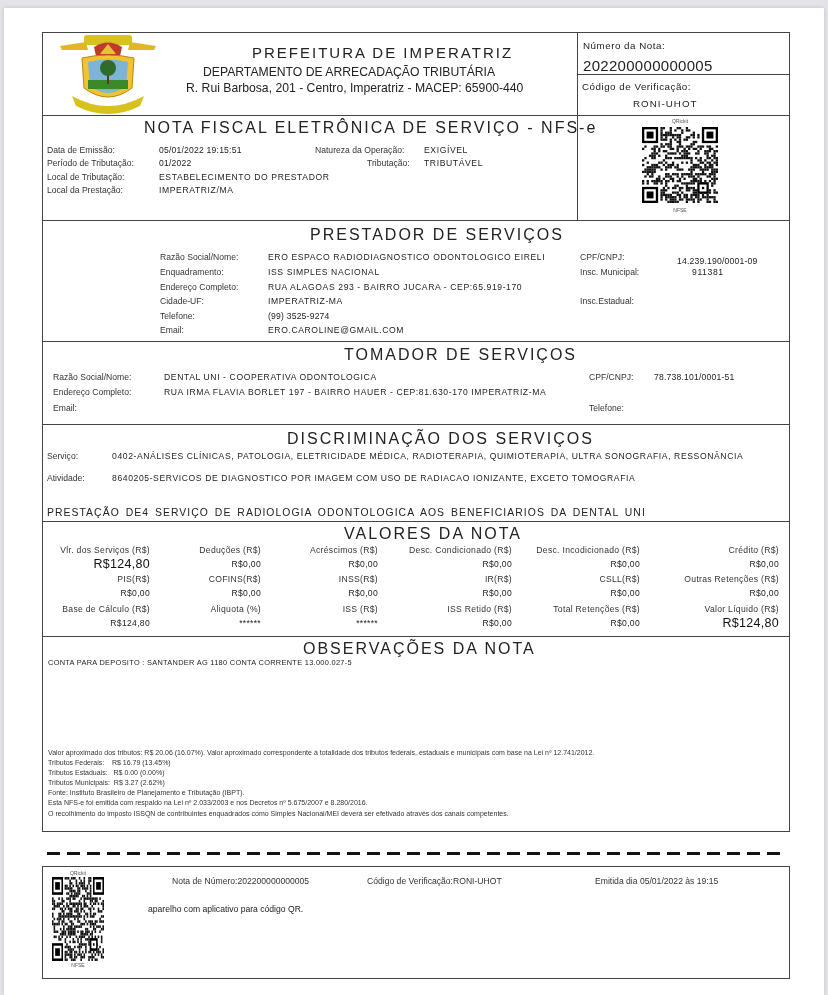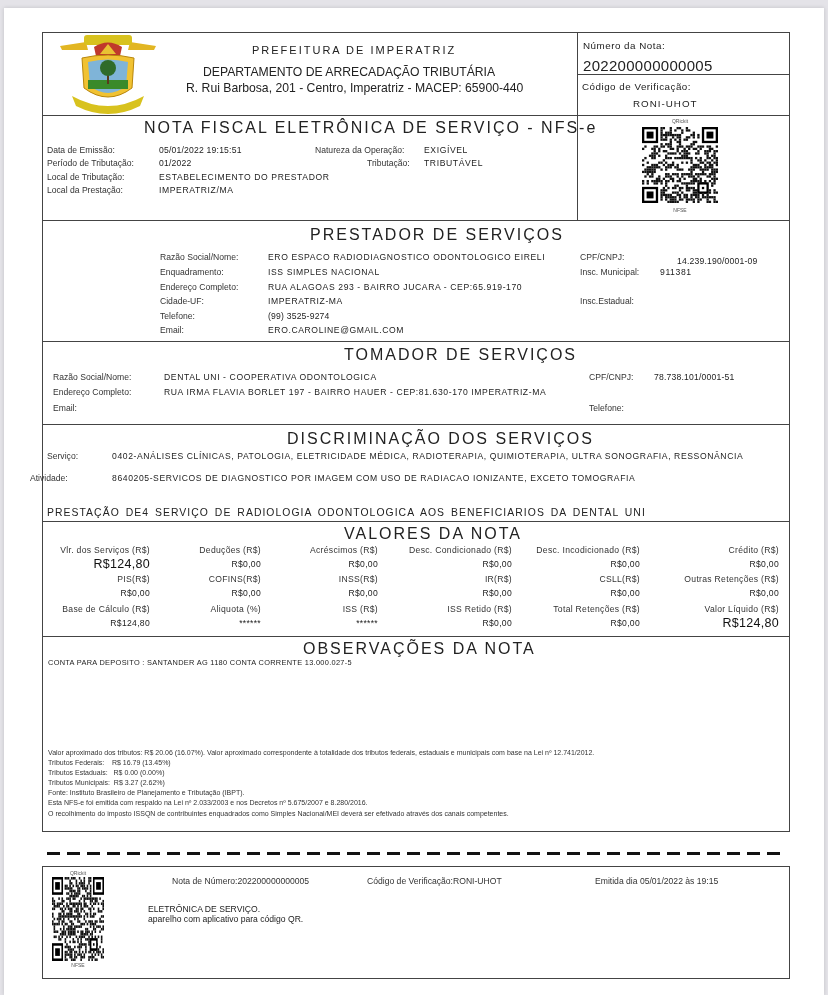--- a/index.html
+++ b/index.html
@@ -52,21 +52,21 @@
   <path d="M36 15 Q50 6 64 15 L62 24 L38 24 Z" fill="#c0392b"></path>
   <path d="M42 22 L50 12 L58 22 Z" fill="#e9c233"></path>
   <path d="M24 26 Q50 20 76 26 L74 56 Q50 74 26 56 Z" fill="#f1c232" stroke="#b8860b"></path>
   <path d="M30 30 Q50 25 70 30 L68 54 Q50 68 32 54 Z" fill="#7fb4d8"></path>
   <rect x="30" y="48" width="40" height="9" fill="#3a8a2a"></rect>
   <rect x="49" y="34" width="2" height="18" fill="#5a3a1a"></rect>
   <circle cx="50" cy="36" r="8" fill="#2f6b2a"></circle>
   <path d="M14 64 Q50 84 86 64 L82 74 Q50 90 18 74 Z" fill="#d8c21e"></path>
 </svg>
 
-<div class="abs h-title" style="left:252px;top:44px;font-size:11px;">PREFEITURA DE IMPERATRIZ</div>
+<div class="abs h-title" style="left:252px;top:44px;font-size:15px;">PREFEITURA DE IMPERATRIZ</div>
 <div class="abs" style="left:203px;top:65px;font-size:12.2px;color:#222;">DEPARTAMENTO DE ARRECADAÇÃO TRIBUTÁRIA</div>
 <div class="abs" style="left:186px;top:81px;font-size:12.2px;color:#222;">R. Rui Barbosa, 201 - Centro, Imperatriz - MACEP: 65900-440</div>
 
 <div class="abs" style="left:583px;top:40px;font-size:9.8px;letter-spacing:0.5px;">Número da Nota:</div>
 <div class="abs" style="left:583px;top:57px;font-size:15px;letter-spacing:0.3px;text-align:center;">202200000000005</div>
 <div class="abs" style="left:582px;top:81px;font-size:9.8px;letter-spacing:0.5px;">Código de Verificação:</div>
 <div class="abs" style="left:633px;top:98px;font-size:9.8px;letter-spacing:1px;">RONI-UHOT</div>
 
 <div class="box" style="left:42px;top:115px;width:748px;height:106px;"></div>
 <div class="abs h-title" style="left:144px;top:119px;">NOTA FISCAL ELETRÔNICA DE SERVIÇO - NFS-e</div>
@@ -548,21 +548,21 @@
 <div class="abs lbl" style="left:160px;top:296px;">Cidade-UF:</div>
 <div class="abs val" style="left:268px;top:296px;">IMPERATRIZ-MA</div>
 <div class="abs lbl" style="left:160px;top:311px;">Telefone:</div>
 <div class="abs val" style="left:268px;top:311px;letter-spacing:0.2px;">(99) 3525-9274</div>
 <div class="abs lbl" style="left:160px;top:325px;">Email:</div>
 <div class="abs val" style="left:268px;top:325px;">ERO.CAROLINE@GMAIL.COM</div>
 
 <div class="abs lbl" style="left:580px;top:252px;">CPF/CNPJ:</div>
 <div class="abs val" style="left:660px;top:256px;letter-spacing:0.2px;margin-left:17px;">14.239.190/0001-09</div>
 <div class="abs lbl" style="left:580px;top:267px;">Insc. Municipal:</div>
-<div class="abs val" style="left:660px;top:267px;">911381</div>
+<div class="abs val" style="left:692px;top:267px;">911381</div>
 <div class="abs lbl" style="left:580px;top:296px;">Insc.Estadual:</div>
 <div class="abs val" style="left:660px;top:296px;"></div>
 
 <div class="box" style="left:42px;top:341px;width:748px;height:84px;"></div>
 <div class="abs h-title" style="left:308px;top:346px;margin-left:36px;">TOMADOR DE SERVIÇOS</div>
 
 <div class="abs lbl" style="left:53px;top:372px;">Razão Social/Nome:</div>
 <div class="abs val" style="left:164px;top:372px;">DENTAL UNI - COOPERATIVA ODONTOLOGICA</div>
 <div class="abs lbl" style="left:53px;top:387px;">Endereço Completo:</div>
 <div class="abs val" style="left:164px;top:387px;">RUA IRMA FLAVIA BORLET 197 - BAIRRO HAUER -  CEP:81.630-170 IMPERATRIZ-MA</div>
@@ -571,21 +571,21 @@
 
 <div class="abs lbl" style="left:589px;top:372px;">CPF/CNPJ:</div>
 <div class="abs val" style="left:654px;top:372px;letter-spacing:0.2px;">78.738.101/0001-51</div>
 <div class="abs lbl" style="left:589px;top:403px;">Telefone:</div>
 <div class="abs val" style="left:654px;top:403px;"></div>
 
 <div class="box" style="left:42px;top:424px;width:748px;height:98px;"></div>
 <div class="abs h-title" style="left:287px;top:430px;">DISCRIMINAÇÃO DOS SERVIÇOS</div>
 <div class="abs lbl" style="left:47px;top:451px;">Serviço:</div>
 <div style="position:absolute;left:112px;top:451px;width:632px;overflow:hidden;white-space:nowrap;" class="val">0402-ANÁLISES CLÍNICAS, PATOLOGIA, ELETRICIDADE MÉDICA, RADIOTERAPIA, QUIMIOTERAPIA, ULTRA SONOGRAFIA, RESSONÂNCIA</div>
-<div class="abs lbl" style="left:30px;top:473px;">Atividade:</div>
+<div class="abs lbl" style="left:47px;top:473px;">Atividade:</div>
 <div class="abs val" style="left:112px;top:473px;">8640205-SERVICOS DE DIAGNOSTICO POR IMAGEM COM USO DE RADIACAO IONIZANTE, EXCETO TOMOGRAFIA</div>
 <div class="abs" style="left:47px;top:507px;font-size:10.4px;letter-spacing:1.05px;word-spacing:2px;color:#222;">PRESTAÇÃO DE4 SERVIÇO DE RADIOLOGIA ODONTOLOGICA AOS BENEFICIARIOS DA DENTAL UNI</div>
 
 <div class="box" style="left:42px;top:521px;width:748px;height:116px;"></div>
 <div class="abs h-title" style="left:344px;top:525px;">VALORES DA NOTA</div>
 
 <div id="valores-grid">
     <div class="vcell" style="top: 545px; right: 678px;">
       <div class="lbl2">Vlr. dos Serviços (R$)</div>
       <div class="val2 big">R$124,80</div>
@@ -1142,15 +1142,14 @@
       <rect x="24" y="24" width="5" height="5" fill="#000"></rect>
       <rect x="25" y="25" width="3" height="3" fill="#fff"></rect>
       <rect x="26" y="26" width="1" height="1" fill="#000"></rect>
     </svg>
   <div class="qr-caption" style="top:92px;">NFSE</div>
 </div>
 <div class="abs lbl" style="left:148px;top:876px;padding-left:24px;">Nota de Número:202200000000005</div>
 <div class="abs lbl" style="left:367px;top:876px;">Código de Verificação:RONI-UHOT</div>
 <div class="abs lbl" style="left:595px;top:876px;">Emitida dia 05/01/2022 às 19:15</div>
 <div style="position:absolute;left:148px;top:904px;font-size:8.6px;line-height:10.4px;color:#222;">
-  <div>ELETRÔNICA DE SERVIÇO.</div>
   <div>aparelho com aplicativo para código QR.</div>
 </div>
 
 </body></html>

